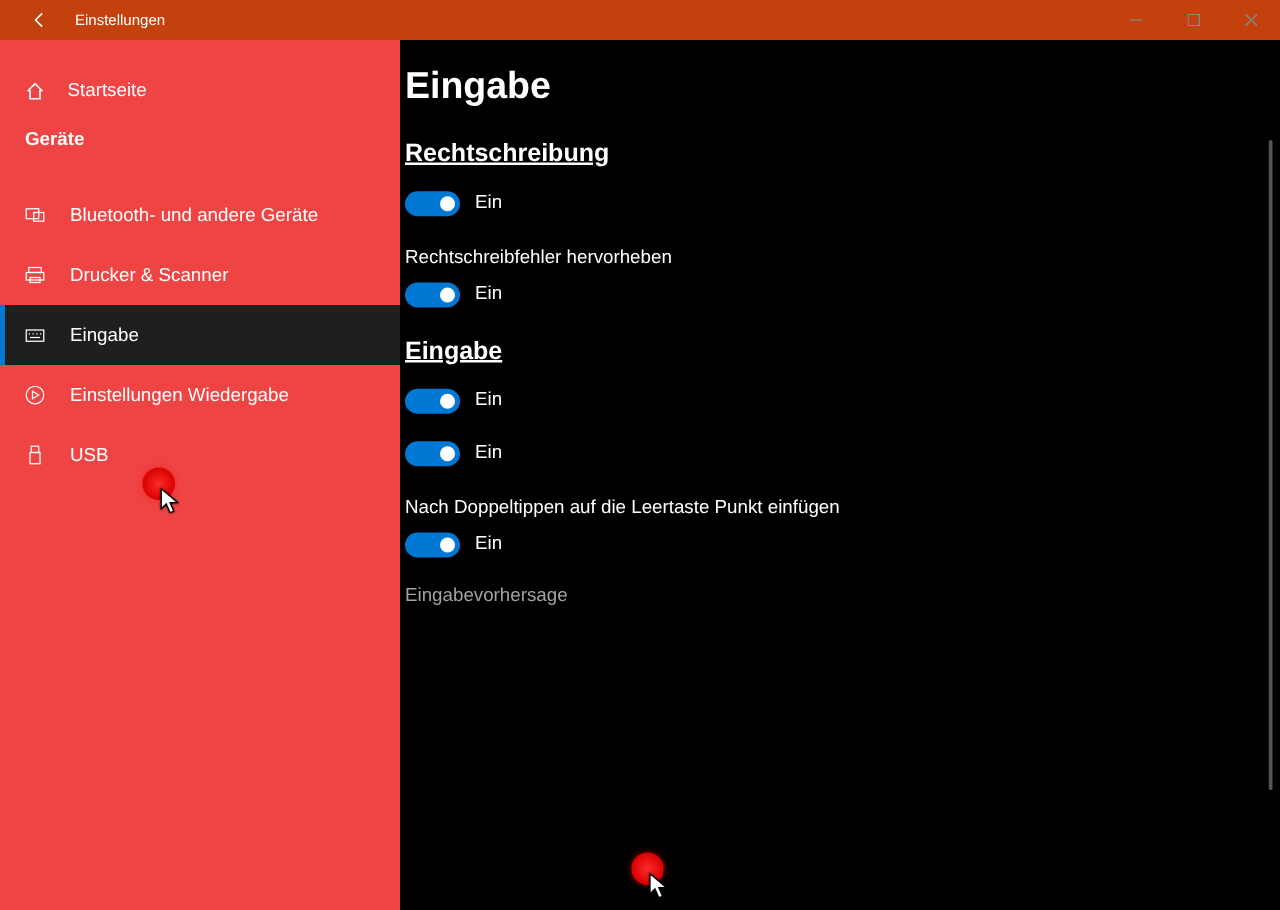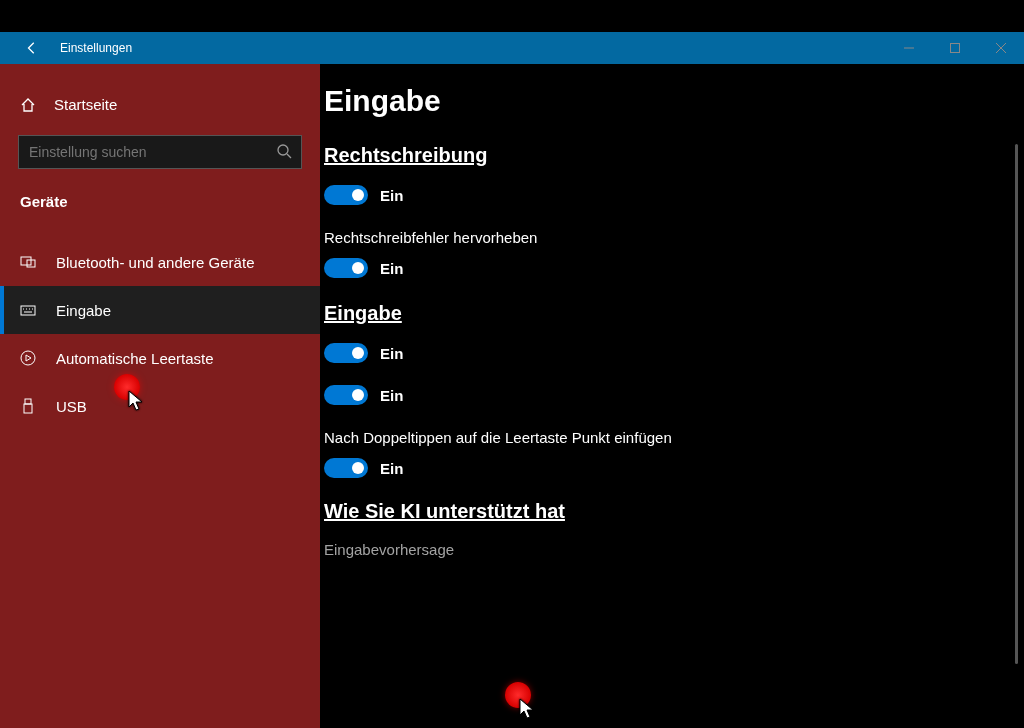--- a/index.html
+++ b/index.html
@@ -1,47 +1,47 @@
 <!DOCTYPE html>
 <html><head>
 <meta charset="utf-8">
 <style>
   * { box-sizing: border-box; margin: 0; padding: 0; font-family: "Segoe UI", Arial, sans-serif; }
   body { background: #000; color: #fff; width: 1024px; height: 728px; overflow: hidden; position: relative; }
 
   
-  .titlebar { height: 32px; display: flex; align-items: center; padding-left: 18px; background: #0369a1; margin-top: 32px; }
+  .titlebar { height: 32px; display: flex; align-items: center; padding-left: 18px; background: #c2410c; }
   .back-btn { width: 28px; height: 28px; display:flex; align-items:center; justify-content:center; color:#fff; }
   .title-text { margin-left: 14px; font-size: 12px; color: #fff; }
   .win-controls { margin-left: auto; display: flex; }
   .win-btn { width: 46px; height: 32px; display:flex; align-items:center; justify-content:center; color:#888; font-size:12px; }
 
   
   .layout { display: flex; height: calc(100% - 32px); }
 
   
-  .sidebar { width: 320px; padding: 20px 0 0 0; background:#7f1d1d; }
+  .sidebar { width: 320px; padding: 20px 0 0 0; background:#ef4444; }
   .home-row { display:flex; align-items:center; gap:18px; padding: 12px 20px 22px 20px; font-size:15px; }
   .search-wrap { margin: 0 18px 24px 18px; position:relative; }
   .search-input { width:100%; background:#191919; border:1px solid #555; color:#ccc; height:34px; padding:0 34px 0 10px; font-size:14px; outline:none; }
   .search-icon-pos { position:absolute; right:10px; top:8px; color:#888; }
   .group-label { font-size:15px; font-weight:600; padding: 0 20px 16px 20px; }
   .nav { list-style:none; margin-top:12px; }
   .nav li { display:flex; align-items:center; height:48px; padding-left:20px; gap:18px; font-size:15px; position:relative; }
   .nav li.active { background:#1f1f1f; }
   .nav li.active::before { content:""; position:absolute; left:0; top:0; bottom:0; width:4px; background:#0078d4; }
   .nav .icon { width:18px; text-align:center; color:#fff; }
 
   
   .main { flex:1; padding: 20px 30px 0 0; overflow:hidden; position:relative; }
   .main-inner { padding-left: 4px; }
   h1.page-title { font-size:30px; font-weight:600; margin-bottom:26px; }
   h2.section { font-size:20px; font-weight:600; margin: 6px 0 18px 0; text-decoration: underline; }
   .setting-label { font-size:15px; margin-bottom:10px; max-width:560px; line-height:1.4; }
-  .toggle-row { display:flex; align-items:center; gap:12px; margin-bottom:22px;font-weight:bold; }
+  .toggle-row { display:flex; gap:12px; margin-bottom:22px; }
   .toggle { width:44px; height:20px; border-radius:10px; background:#0078d4; position:relative; }
   .toggle::after { content:""; position:absolute; width:12px; height:12px; border-radius:50%; background:#fff; top:4px; right:4px; }
   .toggle-text { font-size:15px; }
   .setting-block { margin-bottom: 6px; }
   .link-text { color:#a3a3a3; font-size:15px; }
 
   
   .scrollbar { position:absolute; right:6px; top:80px; width:3px; height:520px; background:#555; border-radius:2px; }
 
   
@@ -85,41 +85,42 @@
   <div class="sidebar">
     <div class="home-row">
       <span class="icon">
         <svg width="16" height="16" viewBox="0 0 16 16">
             <path d="M2 8 L8 2 L14 8 M4 7 V14 H12 V7" stroke="#fff" stroke-width="1.3" fill="none"></path>
           </svg>
       </span>
       <span>Startseite</span>
     </div>
 
-    <div class="search-wrap">
-      <input class="search-input" type="text" placeholder="Einstellung suchen" style="">
-      <span class="search-icon-pos">
-        <svg width="16" height="16" viewBox="0 0 16 16">
-            <circle cx="7" cy="7" r="5" stroke="#999" stroke-width="1.3" fill="none"></circle>
-            <line x1="11" y1="11" x2="15" y2="15" stroke="#999" stroke-width="1.3"></line>
-          </svg>
-      </span>
-    </div>
 
     <div class="group-label">Geräte</div>
 
     <ul class="nav">
       <li>
         <span class="icon">
             <svg width="16" height="16" viewBox="0 0 16 16">
               <rect x="1" y="3" width="10" height="8" stroke="#fff" fill="none"></rect>
               <rect x="7" y="6" width="8" height="7" stroke="#fff" fill="none"></rect>
             </svg>
           </span>
         <span>Bluetooth- und andere Geräte</span>
+      </li>
+      <li>
+        <span class="icon">
+            <svg width="16" height="16" viewBox="0 0 16 16">
+              <rect x="3" y="2" width="10" height="4" stroke="#fff" fill="none"></rect>
+              <rect x="1" y="6" width="14" height="6" stroke="#fff" fill="none"></rect>
+              <rect x="4" y="10" width="8" height="4" stroke="#fff" fill="none"></rect>
+            </svg>
+          </span>
+        <span>Drucker &amp; Scanner</span>
       </li>
       <li class="active">
         <span class="icon">
             <svg width="16" height="16" viewBox="0 0 16 16">
               <rect x="1" y="4" width="14" height="9" stroke="#fff" fill="none"></rect>
               <line x1="3" y1="7" x2="4" y2="7" stroke="#fff"></line>
               <line x1="6" y1="7" x2="7" y2="7" stroke="#fff"></line>
               <line x1="9" y1="7" x2="10" y2="7" stroke="#fff"></line>
               <line x1="12" y1="7" x2="13" y2="7" stroke="#fff"></line>
               <line x1="4" y1="10" x2="12" y2="10" stroke="#fff"></line>
@@ -127,21 +128,21 @@
           </span>
         <span>Eingabe</span>
       </li>
       <li>
         <span class="icon">
             <svg width="16" height="16" viewBox="0 0 16 16">
               <circle cx="8" cy="8" r="7" stroke="#fff" fill="none"></circle>
               <path d="M6 5 L11 8 L6 11 Z" stroke="#fff" fill="none"></path>
             </svg>
           </span>
-        <span>Automatische Leertaste</span>
+        <span>Einstellungen Wiedergabe</span>
       </li>
       <li>
         <span class="icon">
             <svg width="16" height="16" viewBox="0 0 16 16">
               <rect x="5" y="1" width="6" height="5" stroke="#fff" fill="none"></rect>
               <rect x="4" y="6" width="8" height="9" stroke="#fff" fill="none"></rect>
             </svg>
           </span>
         <span>USB</span>
       </li>
@@ -187,21 +188,20 @@
       </div>
 
       <div class="setting-block">
         <div class="setting-label">Nach Doppeltippen auf die Leertaste Punkt einfügen</div>
         <div class="toggle-row">
           <div class="toggle"></div>
           <span class="toggle-text">Ein</span>
         </div>
       </div>
 
-      <h2 class="section" style="margin-top:22px;">Wie Sie KI unterstützt hat</h2>
       <div class="link-text">Eingabevorhersage</div>
     </div>
   </div>
 </div>
 
 <div class="marker" style="left:114px; top:374px;"></div>
 <div class="cursor" style="left:128px; top:390px;">
   <svg width="18" height="22" viewBox="0 0 18 22">
       <path d="M1 1 L1 17 L5 13 L8 20 L11 19 L8 12 L14 12 Z" fill="#fff" stroke="#000" stroke-width="1"></path>
     </svg>

